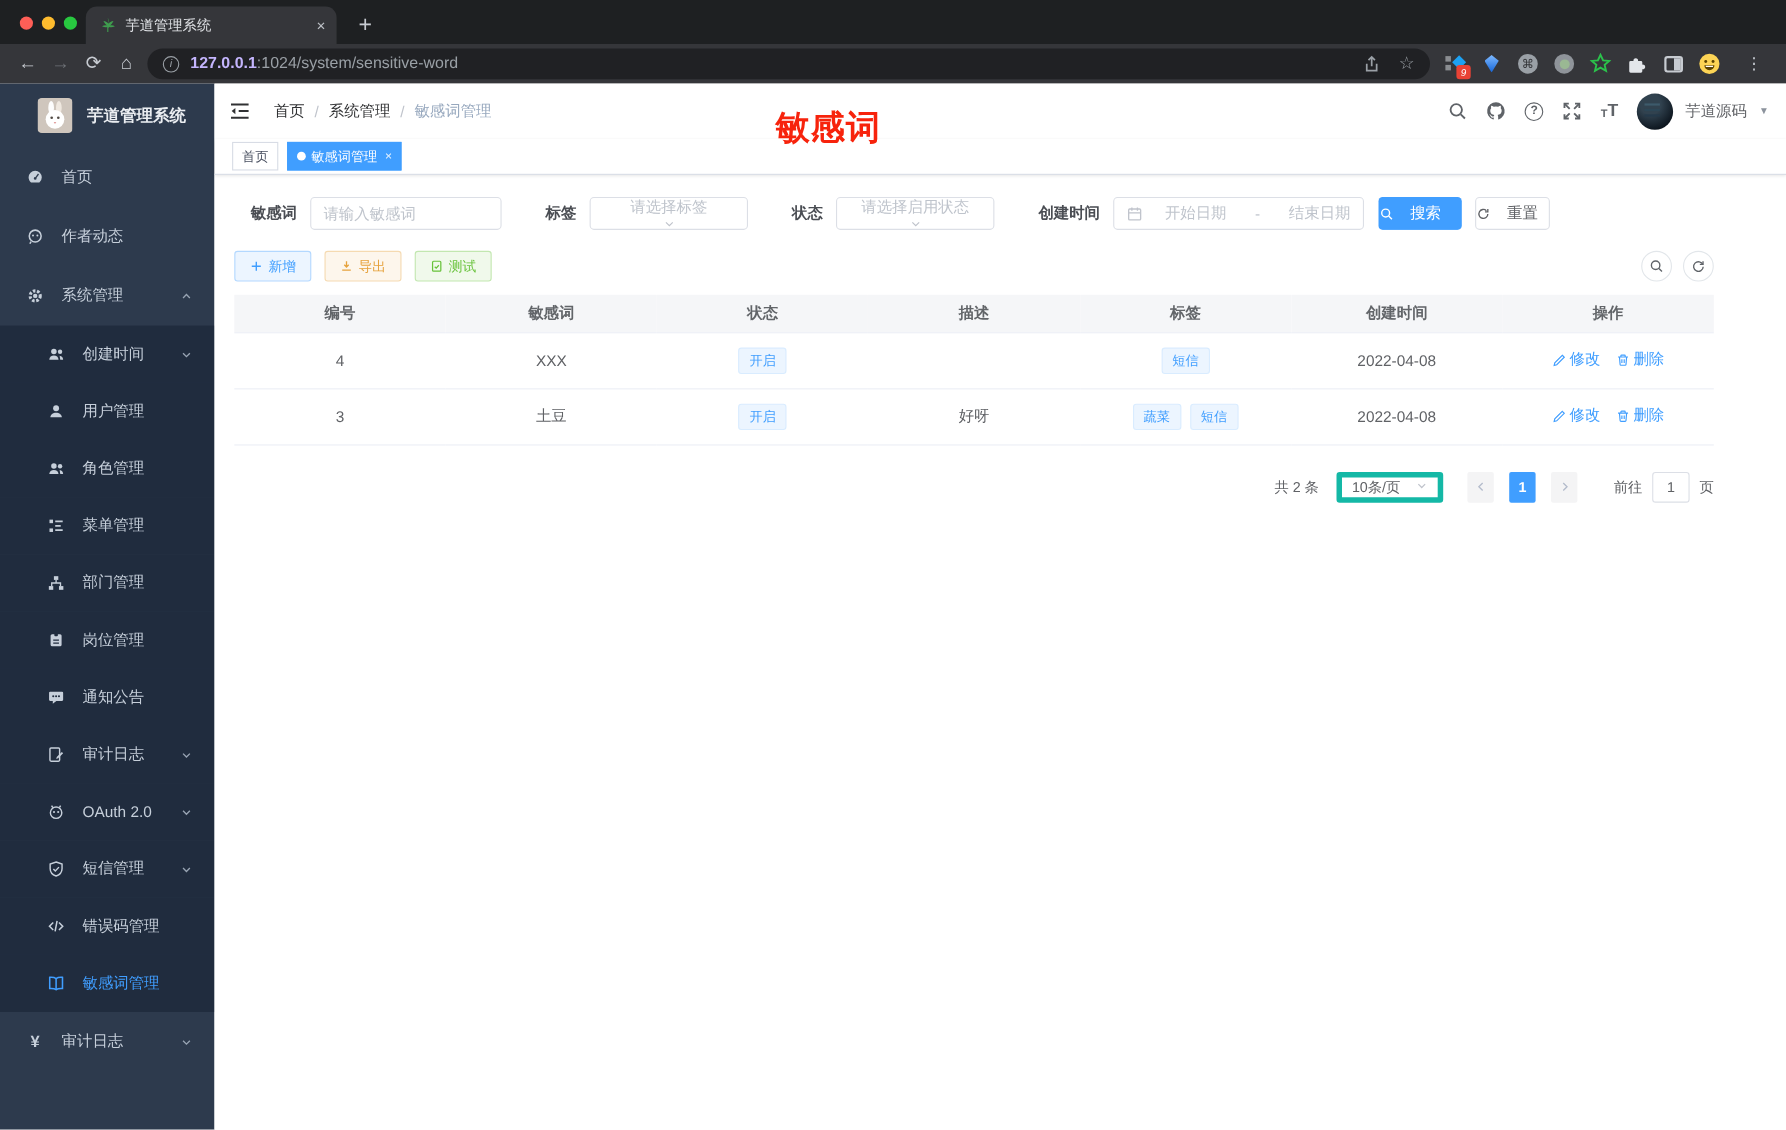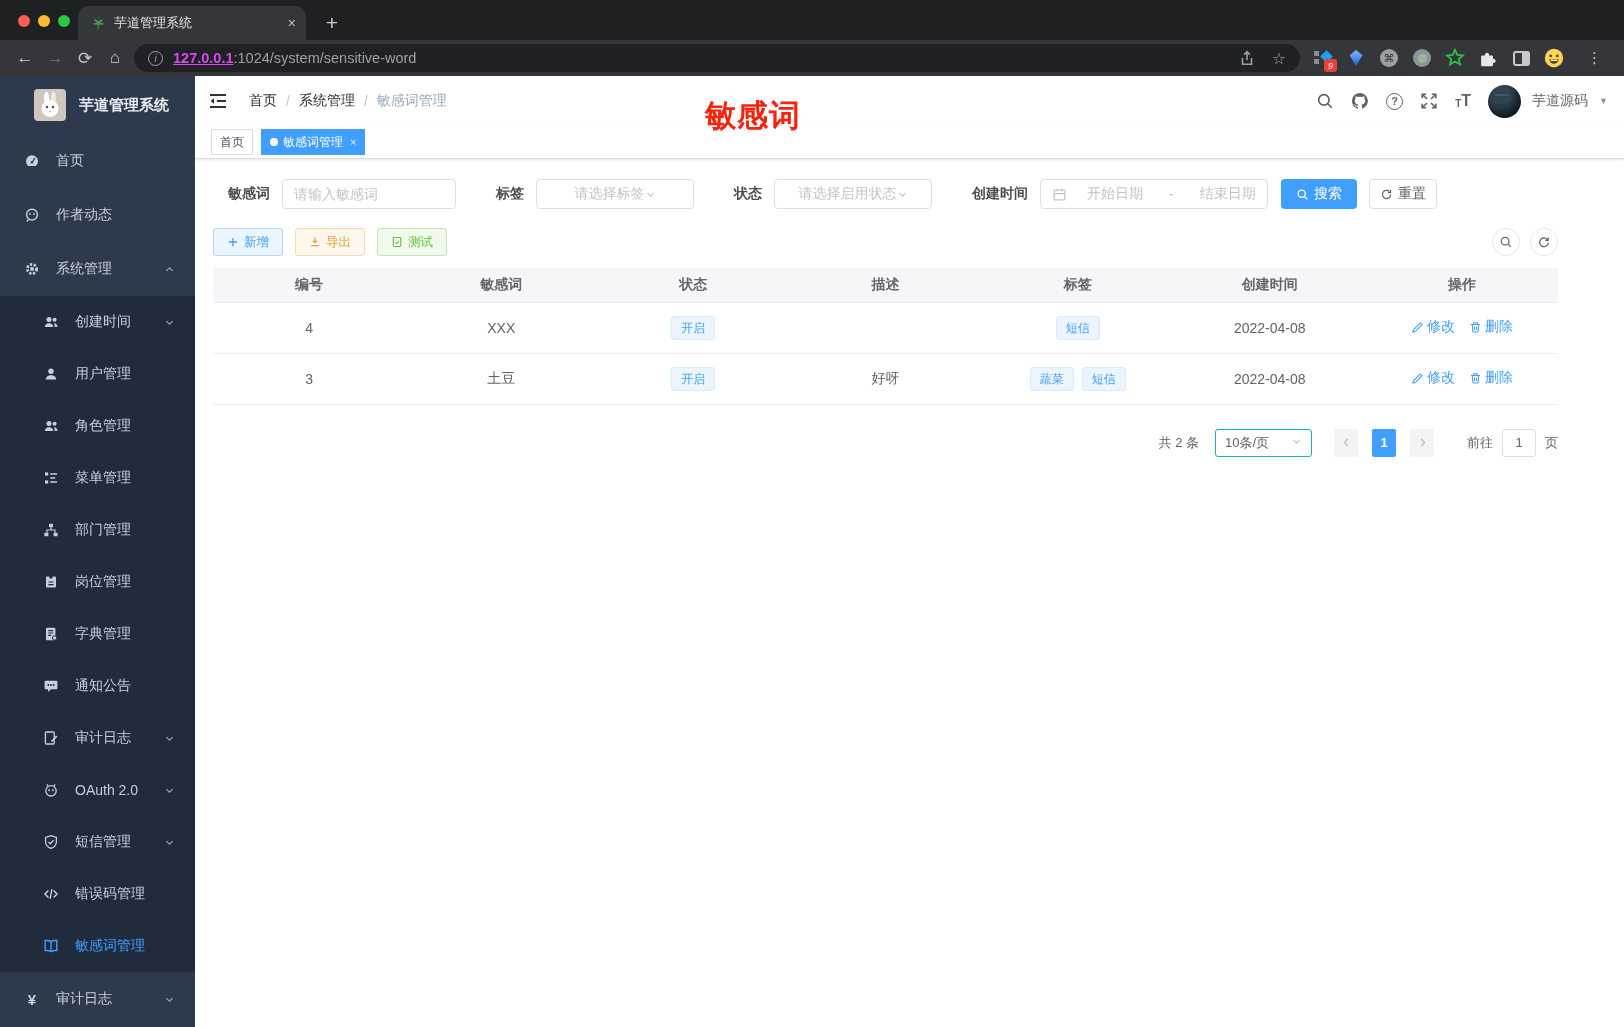--- a/index.html
+++ b/index.html
@@ -20,21 +20,21 @@
     justify-content:center; color:#c7cbd1; font-size:21px; font-weight:300; }
 
   .toolbar { height:36px; background:#35363a; display:flex; align-items:center; padding:0 10px; color:#c7cbd1; }
   .nav-ic { width:30px; text-align:center; font-size:17px; color:#c7cbd1; }
   .nav-ic.dim { color:#6e7277; }
   .url-pill { height:28px; width:1166px; margin-left:4px; background:#202124; border-radius:14px;
     display:flex; align-items:center; padding:0 14px; gap:10px; }
   .info-ic { width:15px; height:15px; border:1.4px solid #9aa0a6; border-radius:50%; color:#9aa0a6;
     font-size:10px; font-style:italic; display:flex; align-items:center; justify-content:center; flex:0 0 auto; }
   .url-text { font-size:14.5px; color:#9aa0a6; white-space:nowrap; }
-  .url-host { color:#d946ef; font-weight:700;text-decoration:underline; }
+  .url-host { color:#c4b5fd; font-weight:700; }
   .pill-right { margin-left:auto; display:flex; align-items:center; gap:16px; color:#9aa0a6; }
   .star-g { font-size:16px; }
   .ext-row { display:flex; align-items:center; gap:13px; margin-left:13px; }
   .ext { position:relative; width:20px; height:20px; display:flex; align-items:center; justify-content:center; }
   .wf-sq { position:absolute; width:5px; height:5px; background:#8a8d91; left:1px; }
   .wf-diamond { position:absolute; width:9px; height:9px; background:#1da1f2; transform:rotate(45deg); right:2px; top:4px; }
   .wf-badge { position:absolute; right:-4px; bottom:-4px; min-width:13px; height:13px; background:#e94235;
     color:#fff; font-size:9px; border-radius:3px; display:flex; align-items:center; justify-content:center; padding:0 2px; }
   .gem { width:13px; height:16px; background:linear-gradient(#7db9ff,#1565d8);
     clip-path:polygon(50% 0,100% 33%,50% 100%,0 33%); }
@@ -97,29 +97,29 @@
   
   .filter { display:flex; align-items:center; padding-left:15px; margin-bottom:19px; font-size:14px; }
   .f-group { display:flex; align-items:center; margin-right:40px; }
   .f-group.tight { margin-right:0; }
   .f-label { font-weight:600; color:#4a4d53; margin-right:12px; white-space:nowrap; }
   .f-ctl { height:30px; border:1px solid #dcdfe6; border-radius:4px; background:#fff;
     display:flex; align-items:center; padding:0 11px; color:#bfc4cc; font-size:14px; }
   input.f-in { height:30px; width:174px; border:1px solid #dcdfe6; border-radius:4px; padding:0 11px;
     font-size:14px; color:#606266; outline:none; font-family:inherit; }
   input.f-in::placeholder { color:#bfc4cc; }
-  .sel { width:158px; justify-content:center; }
+  .sel { width:144px; justify-content:space-between;flex-direction:column; }
   .sel .chev { color:#c0c4cc; display:flex; }
   .chev svg { width:11px; height:11px; }
   .date { width:228px; gap:20px; color:#bfc4cc; }
   .date .cal { display:flex; color:#c0c4cc; }
   .cal svg { width:15px; height:15px; }
   .date .dsep { color:#bfc4cc; margin:0 6px; }
   .btn { height:30px; border-radius:4px; font-size:14px; display:inline-flex; align-items:center;
-    justify-content:center; gap:5px; border:1px solid transparent; }
+    gap:15px; border:1px solid transparent; }
   .btn svg { width:13px; height:13px; }
   .btn-search { background:#409eff; color:#fff; width:76px; margin-left:13px; }
   .btn-reset { background:#fff; border-color:#dcdfe6; color:#606266; width:68px; margin-left:12px; }
 
   
   .btn-row { display:flex; align-items:center; margin-bottom:12px;justify-content:space-between; }
   .sbtn { height:28px; padding:0 13px; border-radius:3px; font-size:12.5px; display:inline-flex;
     align-items:center; gap:5px; border:1px solid; margin-right:12px; }
   .sbtn svg { width:12px; height:12px; }
   .sbtn-add { background:#ecf5ff; border-color:#b3d8ff; color:#409eff; }
@@ -139,21 +139,21 @@
     border:1px solid #d9ecff; color:#409eff; border-radius:3px; font-size:12px; }
   .tag + .tag { margin-left:8px; }
   .op-link { color:#409eff; display:inline-flex; align-items:center; gap:3px; font-size:14px;
     margin:0 7px; text-decoration:none; cursor:pointer; }
   .op-link svg { width:13px; height:13px; }
 
   
   .pager { display:flex; align-items:center; justify-content:flex-end; margin-top:24px;
     font-size:13px; color:#606266; }
   .pg-total { margin-right:16px; }
-  .pg-size { width:97px; height:28px; border:1px solid #14b8a6; border-radius:3px; background:#fff;
+  .pg-size { width:97px; height:28px; border:5px solid #14b8a6; border-radius:3px; background:#fff;
     display:flex; align-items:center; justify-content:space-between; padding:0 9px; margin-right:15px; }
   .pg-btn { width:24px; height:28px; border-radius:2px; background:#f4f4f5; color:#b4bccc;
     display:flex; align-items:center; justify-content:center; margin:0 7px; }
   .pg-btn svg { width:11px; height:11px; }
   .pg-cur { background:#409eff; color:#fff; font-weight:600; font-size:13px; }
   .pg-goto { margin-left:26px; display:flex; align-items:center; gap:9px; }
   .pg-input { width:34px; height:28px; border:1px solid #dcdfe6; border-radius:3px; text-align:center;
     font-size:13px; color:#606266; outline:none; font-family:inherit; }
 </style>
 </head>
@@ -353,30 +353,20 @@
         </div>
         <div class="menu-item lvl2">
           <span class="mi ">
             <svg viewBox="0 0 16 16">
               <rect x="3" y="2.6" width="10" height="11" rx="1.4" fill="currentColor"></rect>
               <rect x="6.4" y="1.4" width="3.2" height="3" rx=".8" fill="#202c3e"></rect>
               <path d="M5.4 8h5.2M5.4 10.6h5.2" stroke="#202c3e" stroke-width="1.1"></path>
             </svg>
           </span>
           <span class="mi-label">岗位管理</span>
-        </div>
-        <div class="menu-item lvl2">
-          <span class="mi ">
-            <svg viewBox="0 0 16 16">
-              <rect x="3" y="1.8" width="9.4" height="12.4" rx="1.2" fill="currentColor"></rect>
-              <path d="M5.2 4.6h5M5.2 7h5M5.2 9.4h3" stroke="#202c3e" stroke-width="1.1"></path>
-              <circle cx="11.6" cy="12" r="2.2" fill="currentColor" stroke="#202c3e" stroke-width="1"></circle>
-            </svg>
-          </span>
-          <span class="mi-label">字典管理</span>
         </div>
         <div class="menu-item lvl2">
           <span class="mi ">
             <svg viewBox="0 0 16 16">
               <path d="M2.6 2.8h10.8a1 1 0 0 1 1 1v6.4a1 1 0 0 1-1 1H8.2L5 13.8v-2.6H2.6a1 1 0 0 1-1-1V3.8a1 1 0 0 1 1-1z" fill="currentColor"></path>
               <circle cx="5.4" cy="7" r=".95" fill="#202c3e"></circle>
               <circle cx="8" cy="7" r=".95" fill="#202c3e"></circle>
               <circle cx="10.6" cy="7" r=".95" fill="#202c3e"></circle>
             </svg>
           </span>

